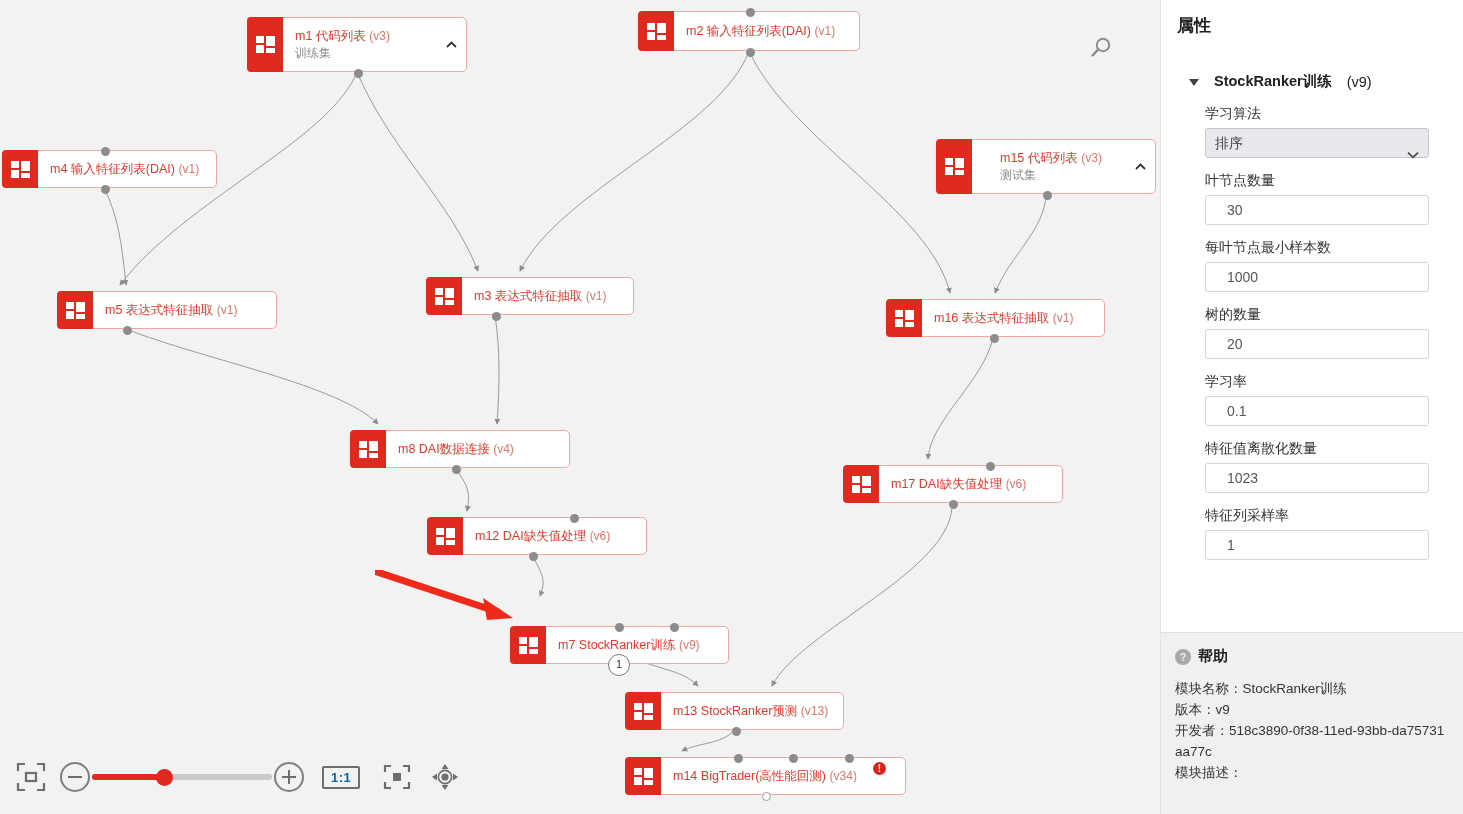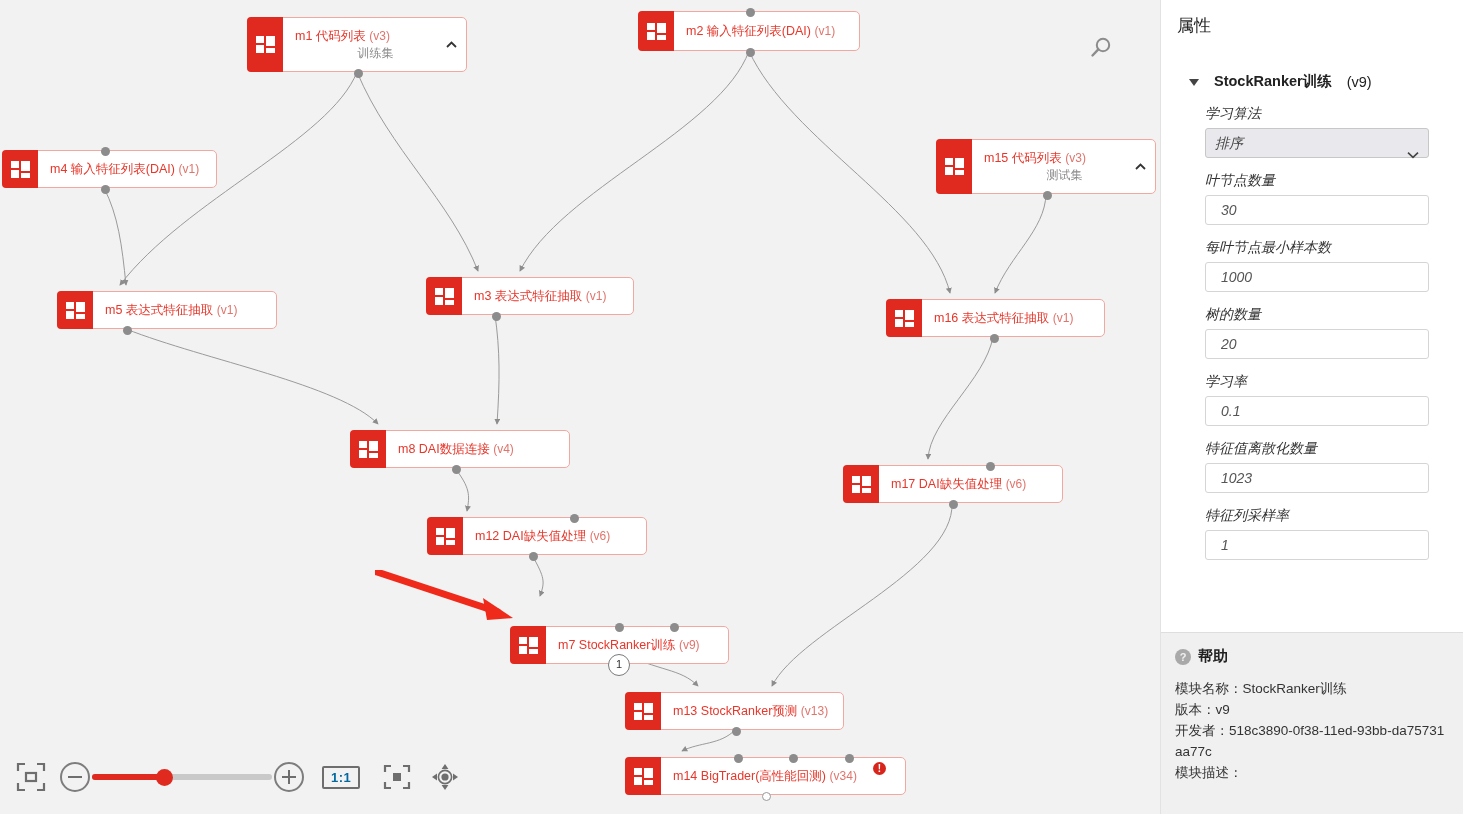--- a/index.html
+++ b/index.html
@@ -56,21 +56,21 @@
     display: flex; flex-direction: column; justify-content: center;
   }
   .node .title {
     font-size: 12.5px;
     color: #e8362a;
     white-space: nowrap;
     line-height: 16px;
   }
   .node .title .ver { color: #e0756c; font-size: 12px; }
   .node .subtitle {
-    font-size: 12px; color: #8a8a8a; line-height: 16px; margin-top: 1px; text-align: center;
+    font-size: 12px; color: #8a8a8a; line-height: 16px; margin-top: 1px;
   }
   .node .chev {
     position: absolute; right: 10px; top: 50%; margin-top: -4px;
     width: 10px; height: 8px; color: #333;
   }
   .node .chev svg { display: block; }
 
   
   .port {
     position: absolute; width: 9px; height: 9px; border-radius: 50%;
@@ -124,44 +124,44 @@
     cursor: pointer; letter-spacing: 0.5px;
   }
 
   
   #right-panel {
     position: absolute; left: 1160px; top: 0; width: 303px; height: 814px;
     background: #ffffff;
     border-left: 1px solid #e2e2e2;
   }
   #panel-title {
-    font-size: 17px; color: #222; padding: 14px 0 0 16px; font-weight: normal;
+    font-size: 17px; color: #222; padding: 14px 0 0 16px; font-weight: bold;
   }
   #props-scroll {
     position: absolute; left: 0; top: 46px; right: 0; height: 586px;
     overflow: hidden;
     padding: 0 14px 0 14px;
   }
   .group-head {
     display: flex; align-items: center; gap: 15px;
     font-size: 14.5px; font-weight: bold; color: #222;
     margin: 26px 0 6px 14px;
   }
   .tri {
     width: 0; height: 0; border-left: 5px solid transparent;
     border-right: 5px solid transparent; border-top: 7px solid #444;
     margin-top: 2px;
   }
   .group-head .ver { font-weight: normal; }
-  .field { margin: 0 0 0 30px; font-style: italic; }
+  .field { margin: 0 0 0 30px; }
   .field-label { font-size: 14px; color: #333; margin: 14px 0 5px 0; }
   .field-input {
     height: 30px; border: 1px solid #d5d5d5; border-radius: 3px;
     background: #ffffff; color: #555; font-size: 14px;
-    line-height: 28px; padding: 0 15px; width: 224px;
+    line-height: 28px; padding: 0 21px; width: 224px;
     font-family: "Liberation Sans", sans-serif;
   }
   .field-select {
     height: 30px; border: 1px solid #c7c7c7; border-radius: 3px;
     background: #e9e9ed; color: #444; font-size: 14px;
     line-height: 28px; padding: 0 9px; width: 224px; position: relative;
     cursor: pointer;
   }
   .field-select .caret {
     position: absolute; right: 9px; top: 11px;
@@ -287,21 +287,21 @@
             <i class="d"></i>
           </div>
       </div>
       <div class="body">
         <div class="title"><span>m4 输入特征列表(DAI)</span> <span class="ver">(v1)</span></div>
       </div>
       <div class="port" style="left:102px;top:0px;"></div>
       <div class="port" style="left:102px;top:38px;"></div>
     </div>
 
-    <div class="node tall" style="left:936px;top:139px;width:220px;height:55px;">
+    <div class="node tall" style="left:936px;top:139px;width:220px;height:55px;gap:16px;">
       <div class="icon-box">
         <div class="mod-glyph">
             <i class="a"></i>
             <i class="b"></i>
             <i class="c"></i>
             <i class="d"></i>
           </div>
       </div>
       <div class="body">
         <div class="title"><span>m15 代码列表</span> <span class="ver">(v3)</span></div>

